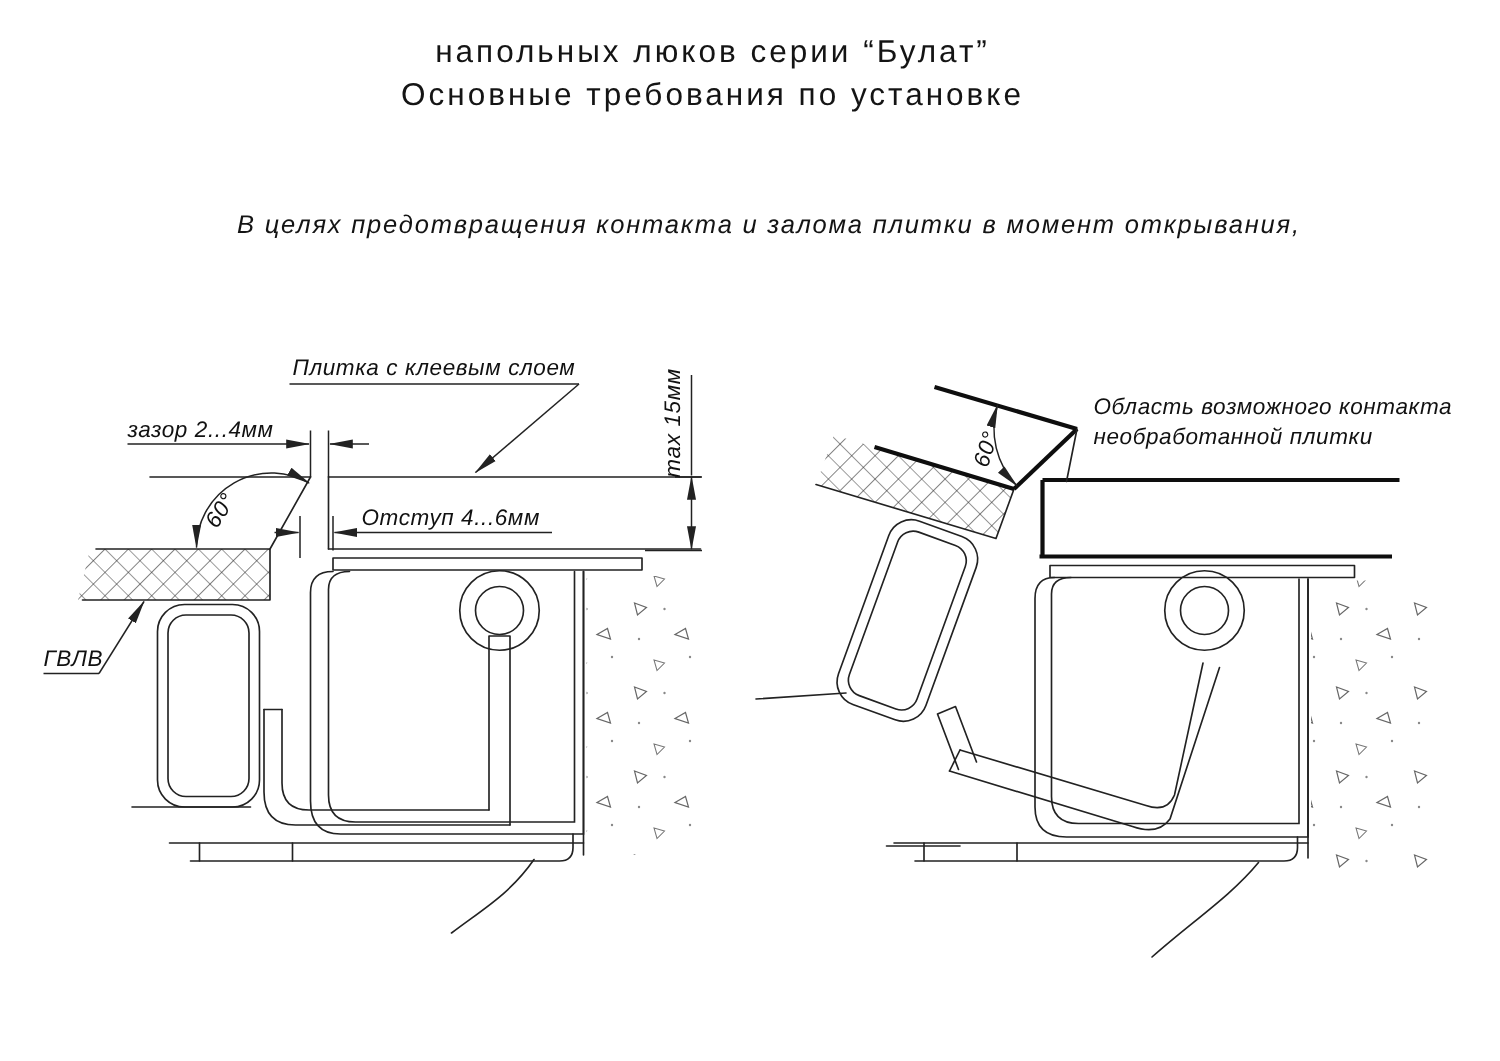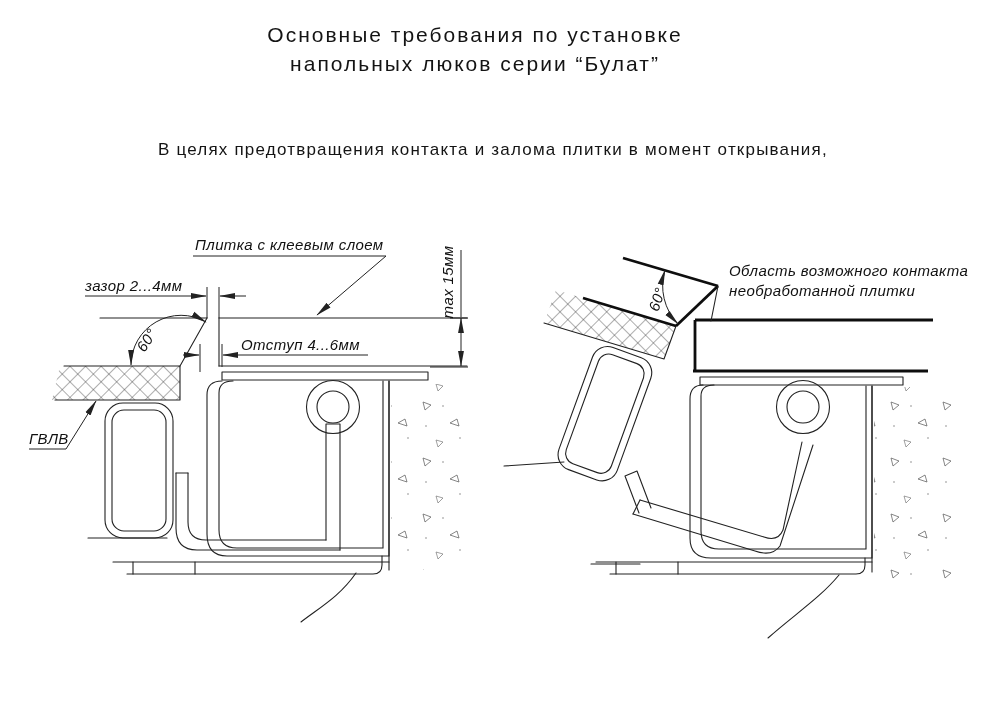--- a/index.html
+++ b/index.html
@@ -1,37 +1,37 @@
 <!DOCTYPE html>
 <html><head>
 <meta charset="utf-8">
 <style>
   html,body{margin:0;padding:0;background:#fff;}
   .stage{position:relative;width:1000px;height:707px;background:#fff;overflow:hidden;
          font-family:"Liberation Sans",sans-serif;color:#111;}
   .title{position:absolute;left:125px;top:20px;width:700px;text-align:center;
          font-size:21px;letter-spacing:2px;line-height:29px;color:#141414;}
-  .note{position:absolute;left:158px;top:138px;width:790px;
+  .note{position:absolute;left:158px;top:138px;width:790px;font-style:italic;
         font-size:17px;letter-spacing:1.2px;line-height:24px;color:#141414;}
   svg{position:absolute;left:0;top:0;}
   .thin{stroke:#222;stroke-width:1.1;fill:none;stroke-linecap:round;}
   .thick{stroke:#0e0e0e;stroke-width:2.8;fill:none;stroke-linecap:butt;}
   .dim{stroke:#222;stroke-width:1;fill:none;}
   .lbl{font:italic 15px "Liberation Sans",sans-serif;fill:#111;letter-spacing:.4px;}
   .xfill{fill:url(#xh);stroke:none;}
   .cfill{fill:url(#conc);stroke:none;}
 </style>
 </head>
 <body>
 
 <div class="stage">
 
   <div class="title">
+    <div>напольных люков серии “Булат”</div>
     <div>Основные требования по установке</div>
-    <div>напольных люков серии “Булат”</div>
   </div>
 
   <div class="note">
     <div>В целях предотвращения контакта и залома плитки в момент открывания,</div>
   </div>
 
   <svg width="1000" height="707" viewBox="0 0 1000 707">
     <defs>
       <pattern id="xh" width="11" height="11" patternUnits="userSpaceOnUse" patternTransform="rotate(45)">
         <path d="M0,0 H11 M0,0 V11" stroke="#333" stroke-width="0.8" fill="none"></path>

